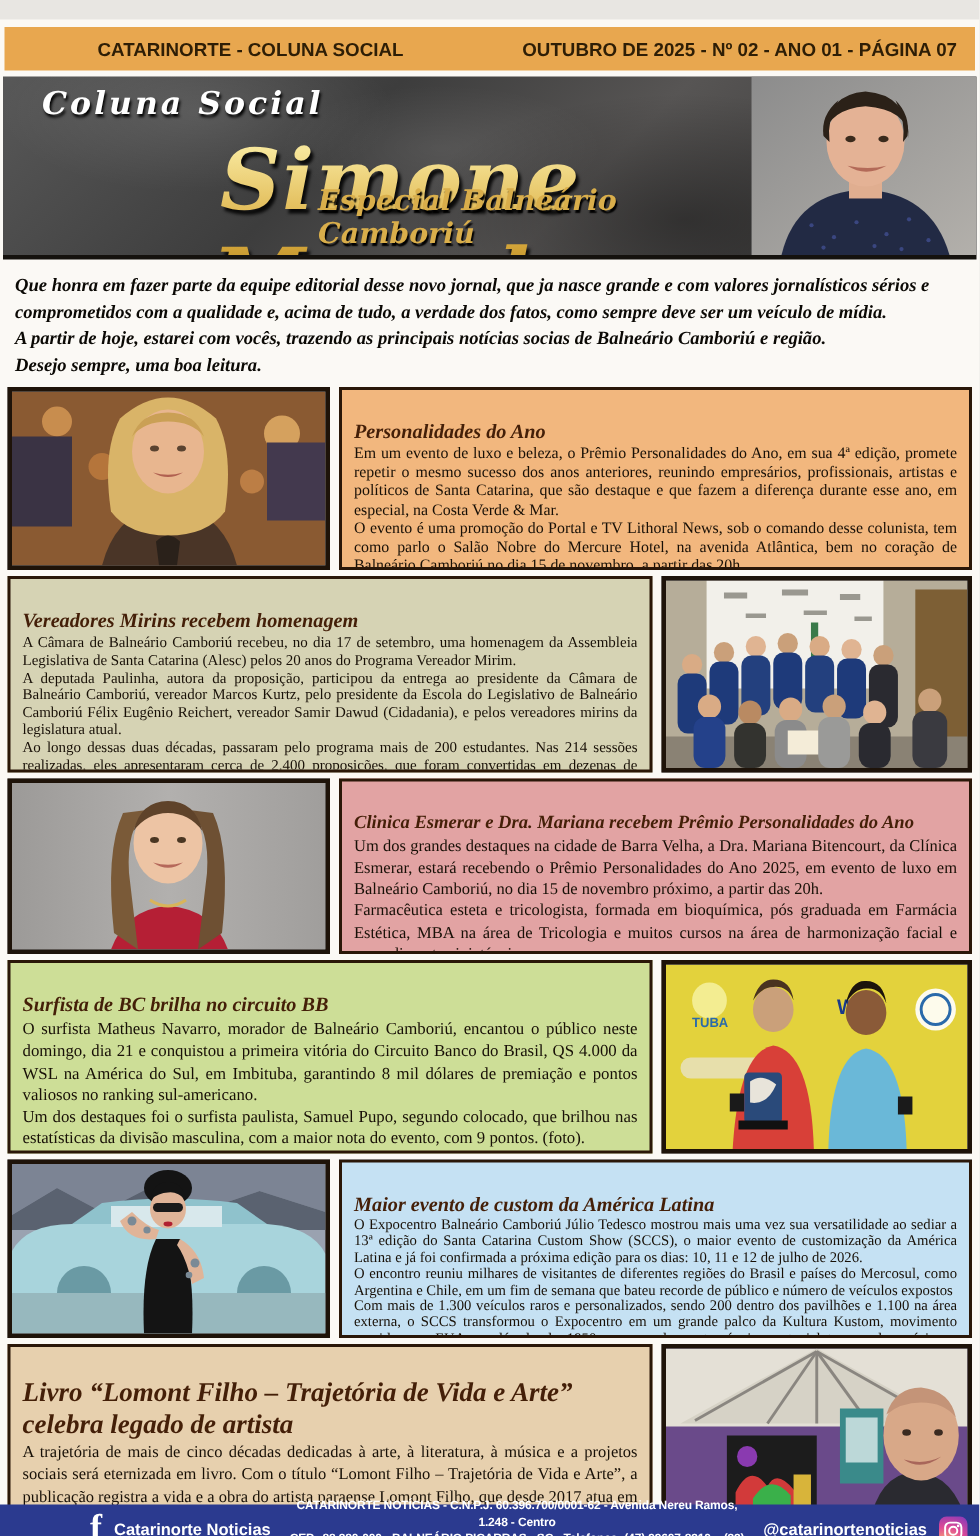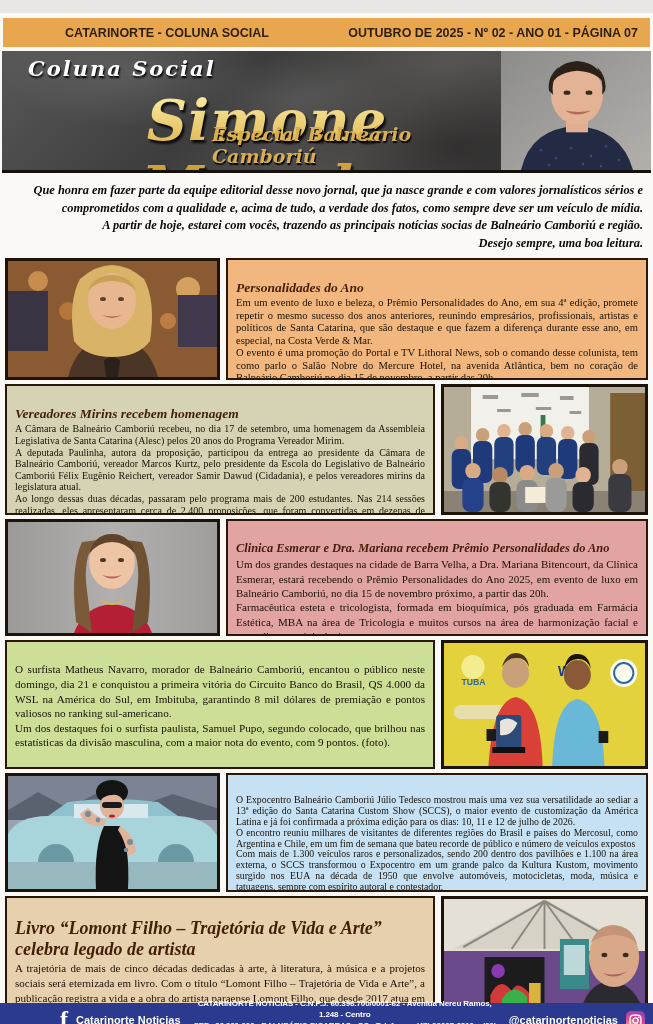--- a/index.html
+++ b/index.html
@@ -29,21 +29,21 @@
     font:bold italic 56px "DejaVu Serif",serif;letter-spacing:1px;
     background:linear-gradient(180deg,#f7e69a 10%,#d8a93c 55%,#9a7214 90%);
     -webkit-background-clip:text;background-clip:text;color:transparent;
     filter:drop-shadow(2px 3px 1px rgba(0,0,0,.85))}
   .mh-sub{position:absolute;left:210px;bottom:3px;width:290px;text-align:left;
     color:var(--gold);font:bold italic 19px "DejaVu Serif",serif;text-shadow:1px 2px 1px #000}
   .mh-photo{position:absolute;right:0;top:0;width:150px;height:100%}
   .mh-photo svg{width:100%;height:100%;display:block}
 
   
-  .intro{padding:9px 10px 0;text-align:right;white-space:pre-line;
+  .intro{padding:9px 10px 0;text-align:left;white-space:pre-line;
     font:bold italic 12.4px/1.42 "Liberation Serif",serif;color:#0b0905}
 
   
   .rows{margin-top:6px}
   .row{display:flex;gap:6px;margin:0 5px 4px}
   .row .photo{margin:0;border:3px solid #1e1309;background:#777;overflow:hidden}
   .row .photo svg{width:100%;height:100%;display:block}
   .row .box{border:2px solid #2a1708;padding:20px 8px;overflow:hidden}
   .box h2{margin:0 0 1px;font:bold italic 13.5px "Liberation Serif",serif;color:#441f08}
   .box p{margin:0;text-align:justify;white-space:pre-line;color:#181007;
@@ -246,20 +246,21 @@
       </figure>
       <article class="box box3">
         <h2>Clinica Esmerar e Dra. Mariana recebem Prêmio Personalidades do Ano</h2>
         <p>Um dos grandes destaques na cidade de Barra Velha, a Dra. Mariana Bitencourt, da Clínica Esmerar, estará recebendo o Prêmio Personalidades do Ano 2025, em evento de luxo em Balneário Camboriú, no dia 15 de novembro próximo, a partir das 20h.
 Farmacêutica esteta e tricologista, formada em bioquímica, pós graduada em Farmácia Estética, MBA na área de Tricologia e muitos cursos na área de harmonização facial e procedimentos injetáveis.</p>
       </article>
     </div>
 
     <div class="row r4 photo-right">
       <article class="box box4">
+        <h2>Surfista de BC brilha no circuito BB</h2>
         <p>O surfista Matheus Navarro, morador de Balneário Camboriú, encantou o público neste domingo, dia 21 e conquistou a primeira vitória do Circuito Banco do Brasil, QS 4.000 da WSL na América do Sul, em Imbituba, garantindo 8 mil dólares de premiação e pontos valiosos no ranking sul-americano.
 Um dos destaques foi o surfista paulista, Samuel Pupo, segundo colocado, que brilhou nas estatísticas da divisão masculina, com a maior nota do evento, com 9 pontos. (foto).</p>
       </article>
       <figure class="photo">
         <svg viewBox="0 0 208 123" preserveAspectRatio="none">
           <rect width="208" height="123" fill="#e3d23c"></rect>
           <circle cx="30" cy="24" r="12" fill="#f4ef9a" opacity=".9"></circle>
           <circle cx="186" cy="30" r="14" fill="#ffffff" opacity=".9"></circle>
           <circle cx="186" cy="30" r="10" fill="none" stroke="#2a6aaa" stroke-width="2"></circle>
           <text x="118" y="33" font-family="Liberation Sans, sans-serif" font-size="14" font-weight="bold" fill="#1a3a8a">WSL</text>
@@ -301,20 +302,21 @@
           <path d="M88 113 Q86 70 96 50 L112 50 Q122 70 120 113 Z" fill="#141414"></path>
           <path d="M96 50 Q78 52 72 38 L80 32 Q90 42 98 44 Z" fill="#e0b498"></path>
           <path d="M112 50 Q126 58 128 76 L120 80 Q116 62 110 54 Z" fill="#e0b498"></path>
           <circle cx="80" cy="38" r="3" fill="#7a8a96"></circle>
             <circle cx="90" cy="44" r="2.4" fill="#7a8a96"></circle>
           <circle cx="122" cy="66" r="3" fill="#7a8a96"></circle>
             <circle cx="118" cy="74" r="2.2" fill="#7a8a96"></circle>
         </svg>
       </figure>
       <article class="box box5">
+        <h2>Maior evento de custom da América Latina</h2>
         <p>O Expocentro Balneário Camboriú Júlio Tedesco mostrou mais uma vez sua versatilidade ao sediar a 13ª edição do Santa Catarina Custom Show (SCCS), o maior evento de customização da América Latina e já foi confirmada a próxima edição para os dias: 10, 11 e 12 de julho de 2026.
 O encontro reuniu milhares de visitantes de diferentes regiões do Brasil e países do Mercosul, como Argentina e Chile, em um fim de semana que bateu recorde de público e número de veículos expostos
 Com mais de 1.300 veículos raros e personalizados, sendo 200 dentro dos pavilhões e 1.100 na área externa, o SCCS transformou o Expocentro em um grande palco da Kultura Kustom, movimento surgido nos EUA na década de 1950 que envolve automóveis, motocicletas, moda, música e tatuagens, sempre com espírito autoral e contestador.</p>
       </article>
     </div>
 
     <div class="row r6 photo-right">
       <article class="box box6">
         <h2>Livro “Lomont Filho – Trajetória de Vida e Arte” celebra legado de artista</h2>
         <p>A trajetória de mais de cinco décadas dedicadas à arte, à literatura, à música e a projetos sociais será eternizada em livro. Com o título “Lomont Filho – Trajetória de Vida e Arte”, a publicação registra a vida e a obra do artista paraense Lomont Filho, que desde 2017 atua em Balneário Camboriú, deixando marcas significativas no cenário cultural e social da cidade.

